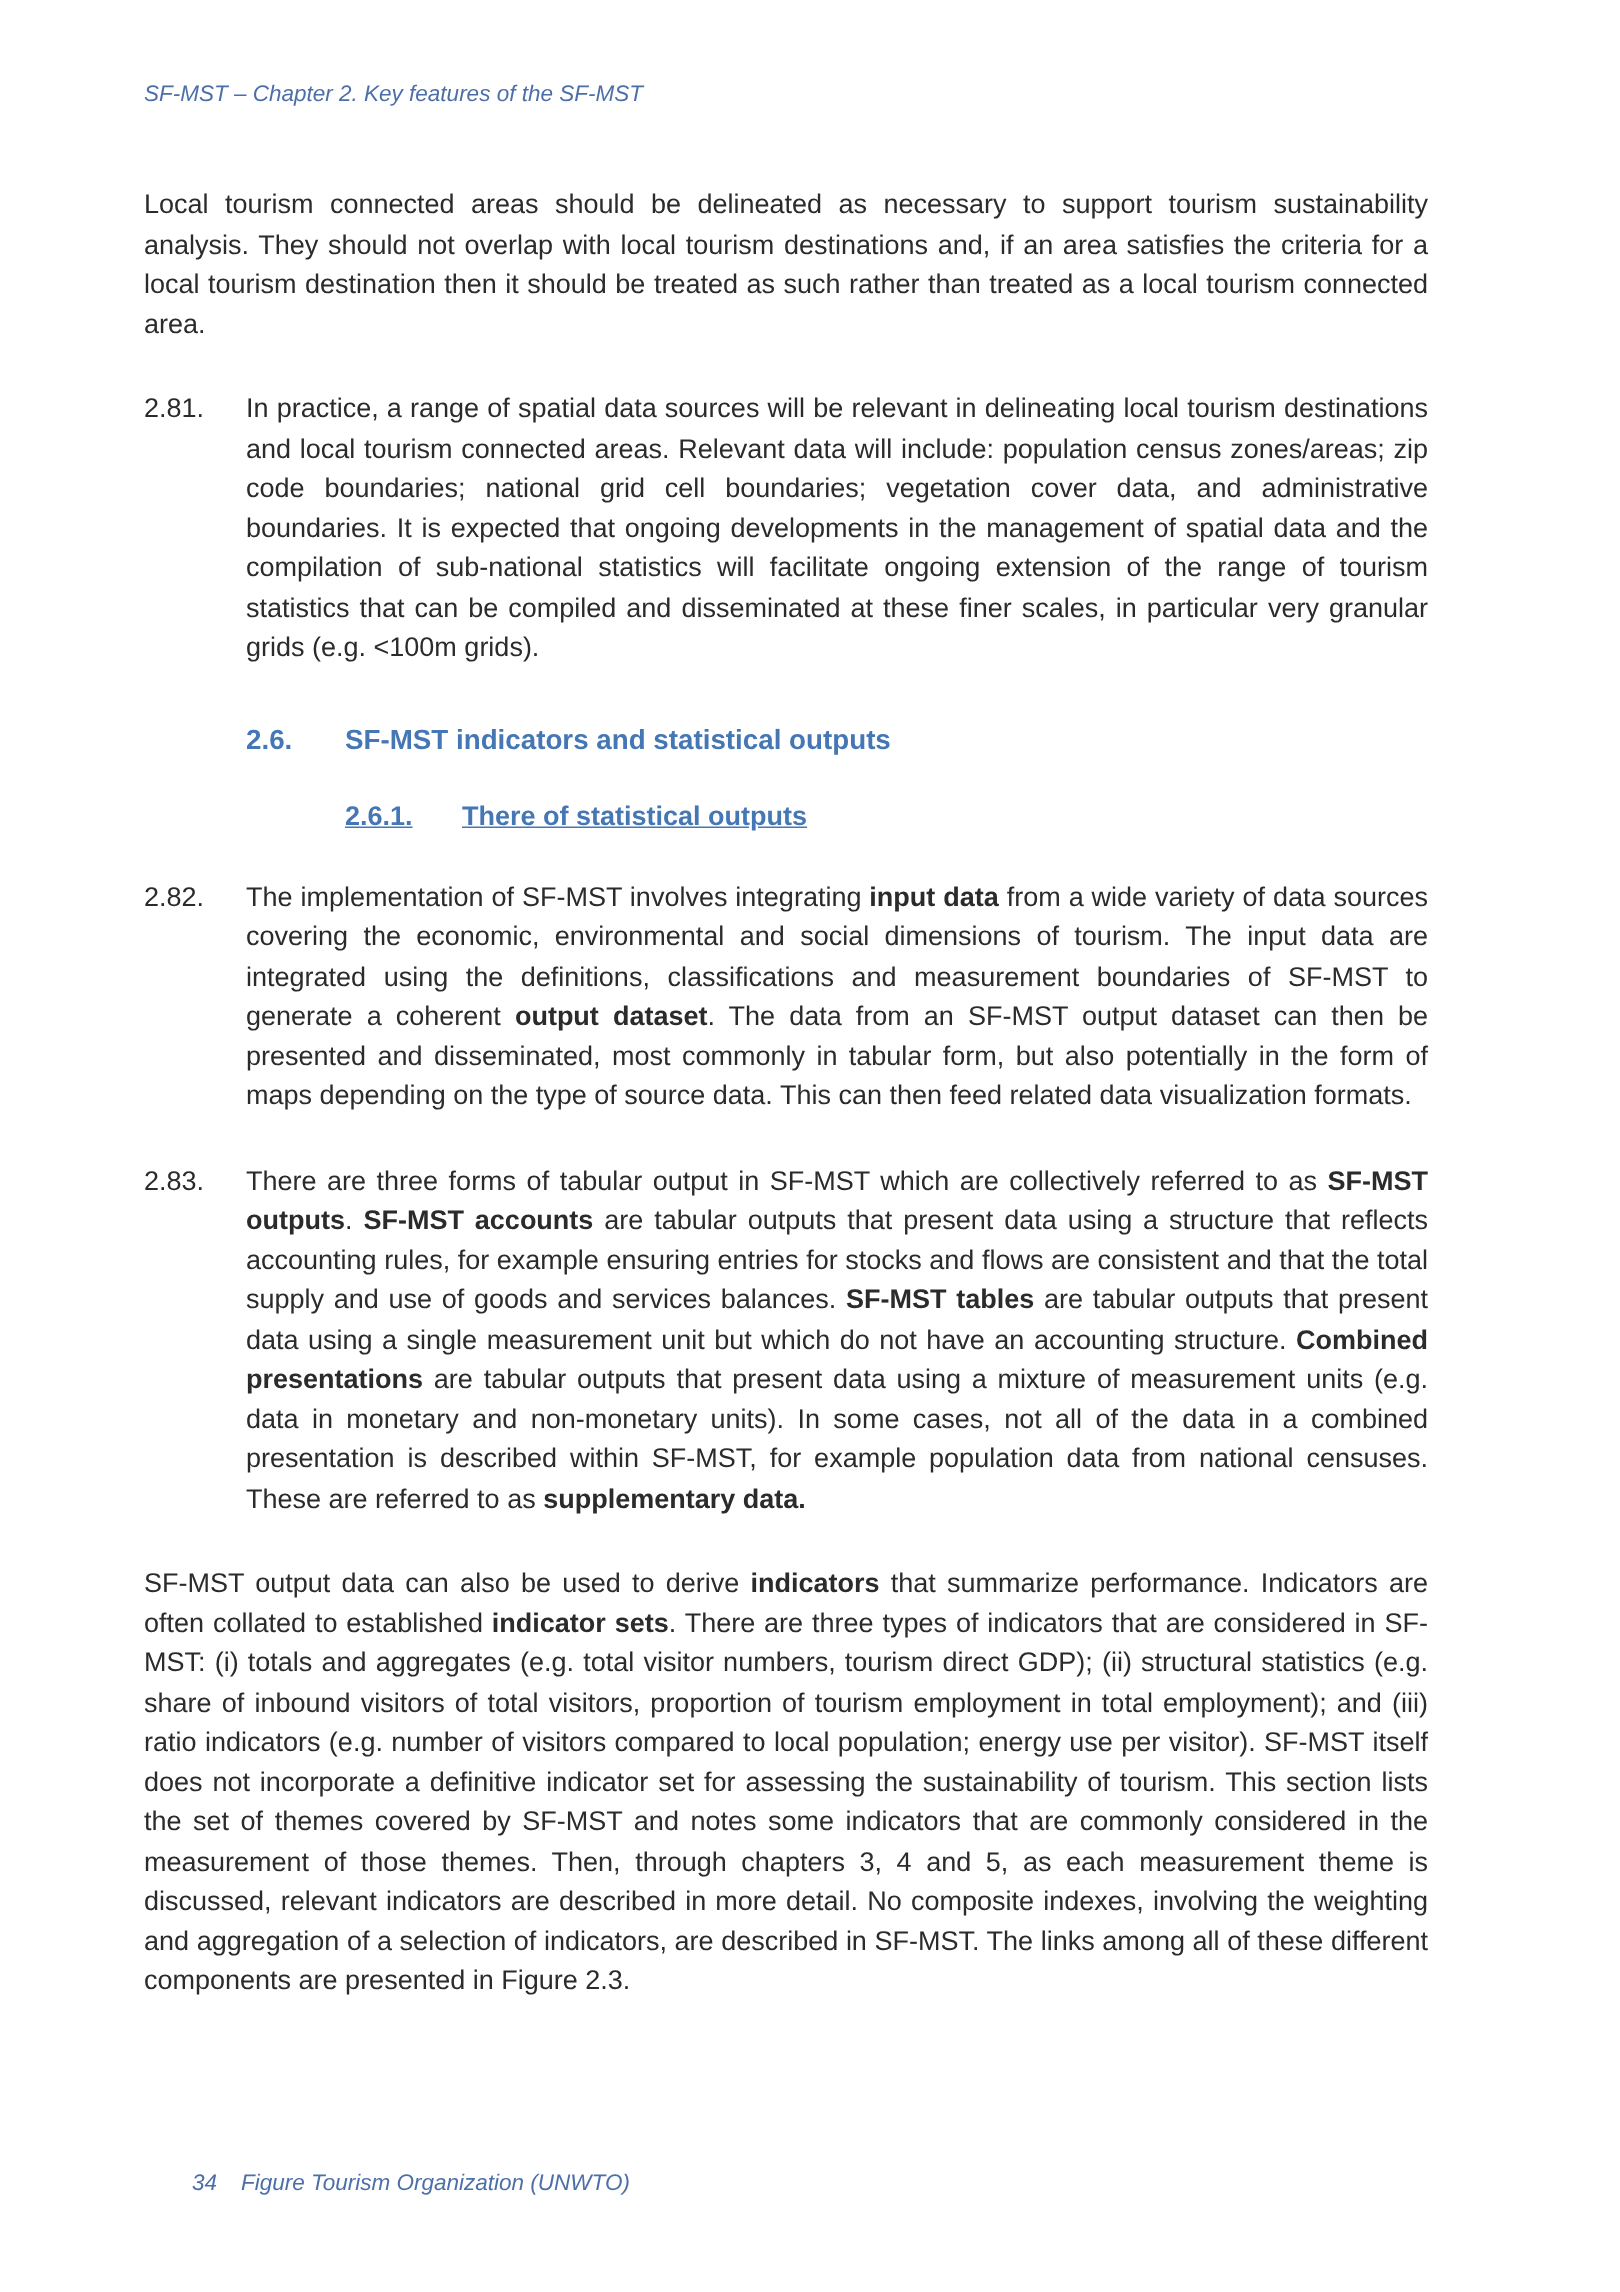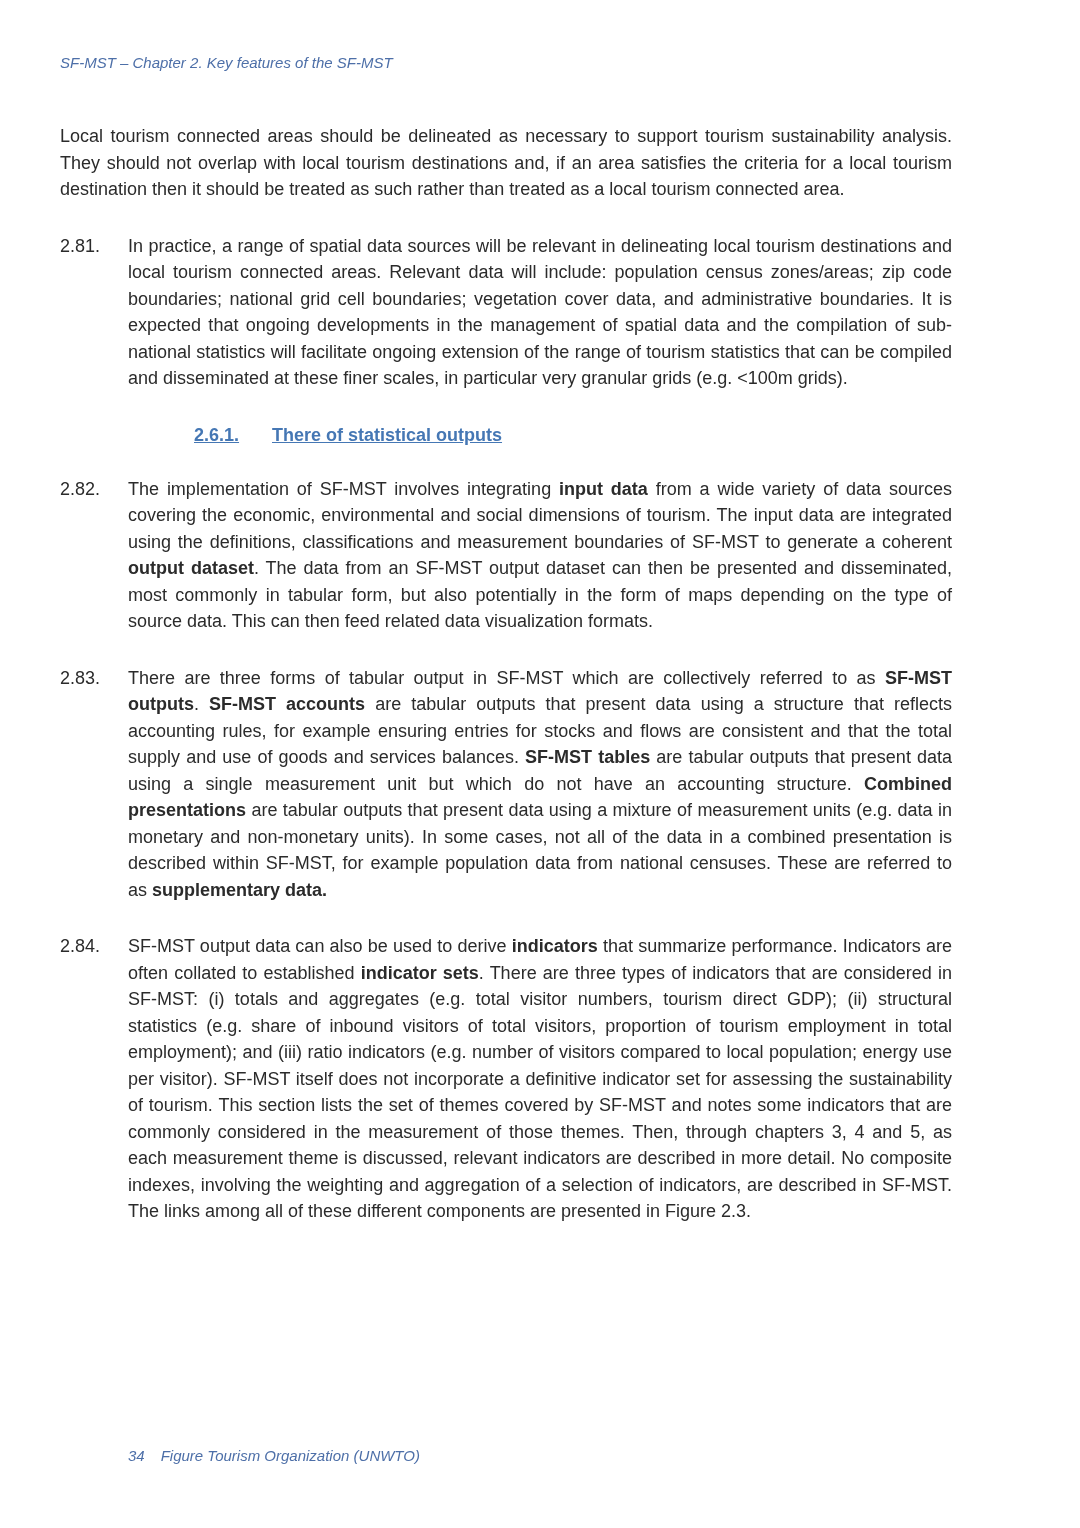--- a/index.html
+++ b/index.html
@@ -10,21 +10,21 @@
     background: #ffffff;
     overflow: hidden;
     font-family: "Liberation Sans", sans-serif;
     color: #2b2b2b;
   }
   .page {
     position: relative;
     width: 1080px;
     height: 1528px;
     box-sizing: border-box;
-    padding: 54px 128px 0 60px;
+    padding: 54px 128px 0 96px;
   }
   .running-header {
     color: var(--accent-soft, #4d6fa8);
     font-style: italic;
     font-size: 15px;
     margin-bottom: 52px;
   }
   .content-blocks { }
   .paragraph {
     display: flex;
@@ -71,34 +71,37 @@
   <div class="running-header">SF-MST – Chapter 2. Key features of the SF-MST</div>
 
   <div class="content-blocks">
       <div class="paragraph">
         <div class="body"><span>Local tourism connected areas should be delineated as necessary to support tourism sustainability analysis. They should not overlap with local tourism destinations and, if an area satisfies the criteria for a local tourism destination then it should be treated as such rather than treated as a local tourism connected area.</span></div>
       </div>
       <div class="paragraph">
         <span class="num">2.81.</span>
         <div class="body"><span>In practice, a range of spatial data sources will be relevant in delineating local tourism destinations and local tourism connected areas. Relevant data will include: population census zones/areas; zip code boundaries; national grid cell boundaries; vegetation cover data, and administrative boundaries. It is expected that ongoing developments in the management of spatial data and the compilation of sub-national statistics will facilitate ongoing extension of the range of tourism statistics that can be compiled and disseminated at these finer scales, in particular very granular grids (e.g. &lt;100m grids).</span></div>
       </div>
+      <div class="heading1">
+        <span class="num">2.6.</span>
+        <div class="body">SF-MST indicators and statistical outputs</div>
+      </div>
       <div class="heading2">
         <span class="num">2.6.1.</span>
         <div class="body">There of statistical outputs</div>
       </div>
       <div class="paragraph">
         <span class="num">2.82.</span>
         <div class="body"><span>The implementation of SF-MST involves integrating </span><b>input data</b><span> from a wide variety of data sources covering the economic, environmental and social dimensions of tourism. The input data are integrated using the definitions, classifications and measurement boundaries of SF-MST to generate a coherent </span><b>output dataset</b><span>. The data from an SF-MST output dataset can then be presented and disseminated, most commonly in tabular form, but also potentially in the form of maps depending on the type of source data. This can then feed related data visualization formats.</span></div>
       </div>
       <div class="paragraph">
         <span class="num">2.83.</span>
         <div class="body"><span>There are three forms of tabular output in SF-MST which are collectively referred to as </span><b>SF-MST outputs</b><span>. </span><b>SF-MST accounts</b><span> are tabular outputs that present data using a structure that reflects accounting rules, for example ensuring entries for stocks and flows are consistent and that the total supply and use of goods and services balances. </span><b>SF-MST tables</b><span> are tabular outputs that present data using a single measurement unit but which do not have an accounting structure. </span><b>Combined presentations</b><span> are tabular outputs that present data using a mixture of measurement units (e.g. data in monetary and non-monetary units). In some cases, not all of the data in a combined presentation is described within SF-MST, for example population data from national censuses. These are referred to as </span><b>supplementary data.</b></div>
       </div>
       <div class="paragraph">
-        <span class="num">2.84.</span>
         <div class="body"><span>SF-MST output data can also be used to derive </span><b>indicators</b><span> that summarize performance. Indicators are often collated to established </span><b>indicator sets</b><span>. There are three types of indicators that are considered in SF-MST: (i) totals and aggregates (e.g. total visitor numbers, tourism direct GDP); (ii) structural statistics (e.g. share of inbound visitors of total visitors, proportion of tourism employment in total employment); and (iii) ratio indicators (e.g. number of visitors compared to local population; energy use per visitor). SF-MST itself does not incorporate a definitive indicator set for assessing the sustainability of tourism. This section lists the set of themes covered by SF-MST and notes some indicators that are commonly considered in the measurement of those themes. Then, through chapters 3, 4 and 5, as each measurement theme is discussed, relevant indicators are described in more detail. No composite indexes, involving the weighting and aggregation of a selection of indicators, are described in SF-MST. The links among all of these different components are presented in Figure 2.3.</span></div>
       </div>
     </div>
 
   <div class="page-footer">
     <span>34</span>
     <span>Figure Tourism Organization (UNWTO)</span>
   </div>
 </div>
 

